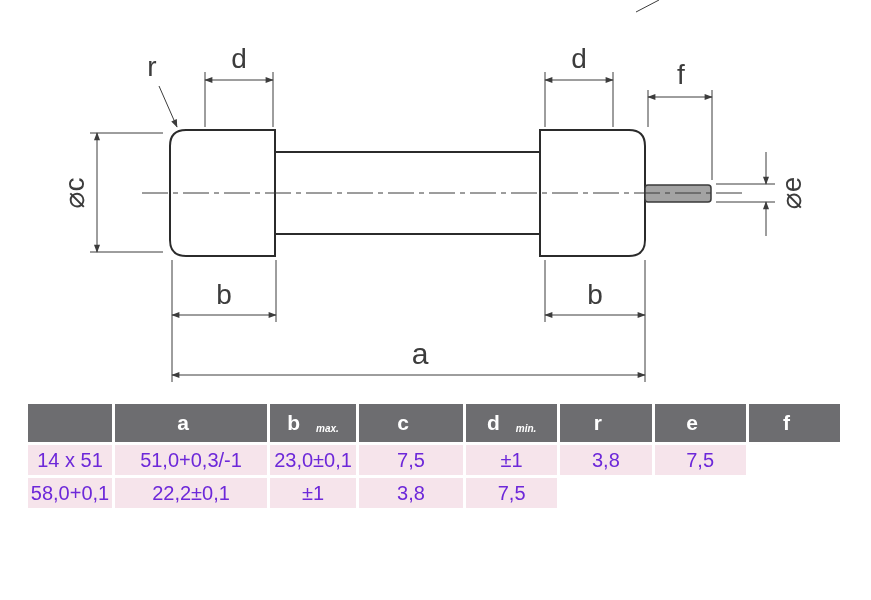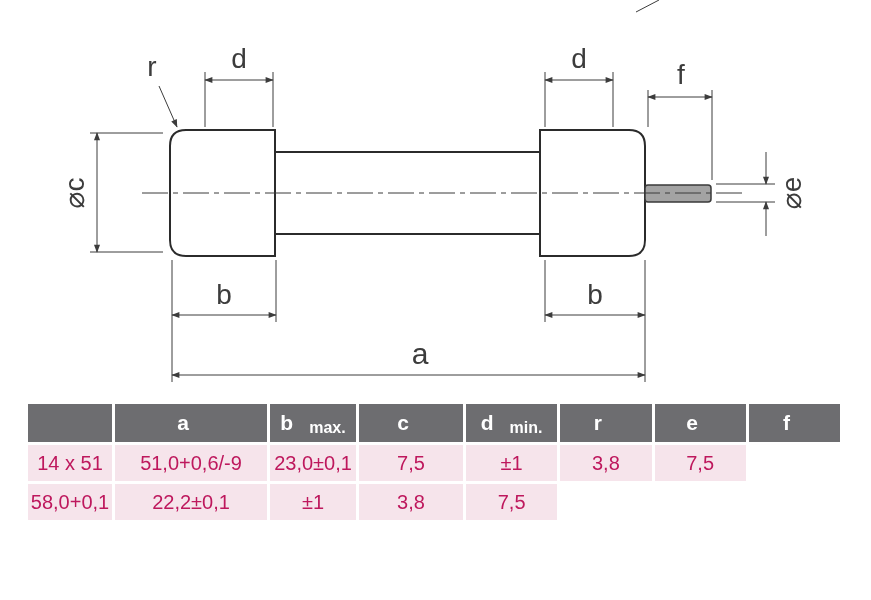--- a/index.html
+++ b/index.html
@@ -29,24 +29,24 @@
   .trow {
     display:grid;
     grid-template-columns: 84px 152px 86px 104px repeat(4, 1fr);
     gap:3px;
   }
   .th {
     background:var(--header_bg,#6d6d70); color:#ffffff;
     font-weight:bold; font-size:21px; height:38px;
     display:flex; align-items:center; justify-content:center;
   }
-  .th .hs { font-size:16px; font-weight:bold; transform:translateY(5px); margin-left:16px; }
+  .th .hs { font-size:10px; font-weight:bold; transform:translateY(5px); margin-left:16px;font-style:italic; }
   .td {
-    background:var(--row_bg,#f6e4eb); color:#be185d;
-    font-size:20px; height:36px;
+    background:var(--row_bg,#f6e4eb); color:#6d28d9;
+    font-size:20px; height:30px;
     display:flex; align-items:center; justify-content:center;
   }
 </style>
 </head>
 <body>
 
 <div class="stage">
 
   <svg class="drawing" width="871" height="400" viewBox="0 0 871 400">
     <defs>
@@ -136,21 +136,21 @@
           <span class="hs"></span>
       </div>
       <div class="th">
         <span class="hl">f</span>
           <span class="hs"></span>
       </div>
     </div>
 
     <div class="trow">
       <div class="td">14 x 51</div>
-      <div class="td">51,0+0,6/-9</div>
+      <div class="td">51,0+0,3/-1</div>
       <div class="td">23,0±0,1</div>
       <div class="td">7,5</div>
       <div class="td">±1</div>
       <div class="td">3,8</div>
       <div class="td">7,5</div>
     </div>
 
     <div class="trow">
       <div class="td">58,0+0,1</div>
       <div class="td">22,2±0,1</div>

